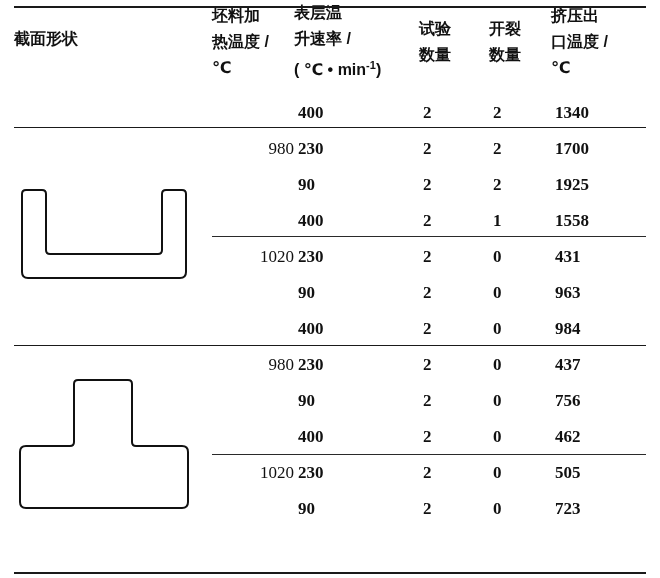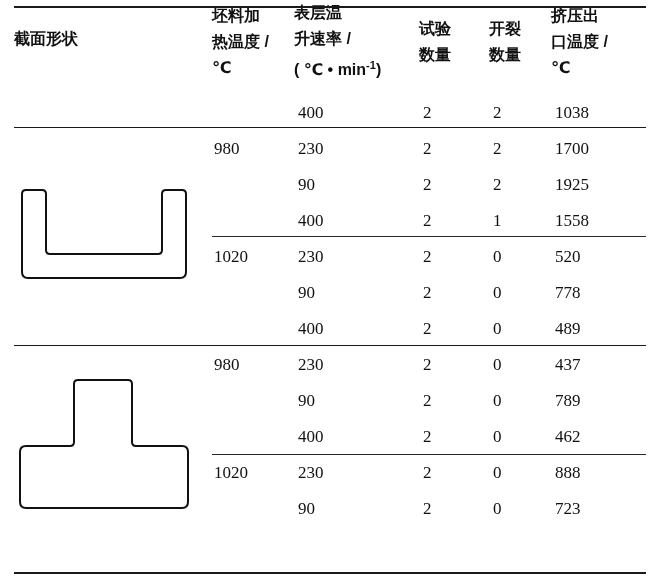--- a/index.html
+++ b/index.html
@@ -84,24 +84,24 @@
   .hdr-shape { vertical-align: bottom; padding-bottom: 6px !important; }
 
   
   .cell {
     font-size: 17px;
     line-height: 36px;
     height: 36px;
     text-align: left;
     font-family: "Liberation Serif", "DejaVu Serif", serif;
   }
-  .pad-l { padding-left: 4px !important; }
+  .pad-l { padding-left: 4px !important; font-weight: bold; }
   .billet-cell {
     font-size: 17px;
-    text-align: left;
+    text-align: right;
     padding-left: 2px !important;
   }
   
   .sep-right {
     position: absolute;
     left: 212px;
     right: 14px;
     height: 1px;
     background: #2a2a2a;
   }
@@ -220,21 +220,21 @@
     <tr>
           <td colspan="6" style="height:12px"></td>
         </tr>
 
     <tr>
       <td class="shape-cell" rowspan="12"></td>
       <td class="cell billet-cell" rowspan="3">980</td>
       <td class="cell pad-l">400</td>
       <td class="cell pad-l">2</td>
       <td class="cell pad-l">2</td>
-      <td class="cell pad-l">1038</td>
+      <td class="cell pad-l">1340</td>
     </tr>
     <tr>
       <td class="cell pad-l">230</td>
       <td class="cell pad-l">2</td>
       <td class="cell pad-l">2</td>
       <td class="cell pad-l">1700</td>
     </tr>
     <tr>
       <td class="cell pad-l">90</td>
       <td class="cell pad-l">2</td>
@@ -246,61 +246,61 @@
       <td class="cell billet-cell" rowspan="3">1020</td>
       <td class="cell pad-l">400</td>
       <td class="cell pad-l">2</td>
       <td class="cell pad-l">1</td>
       <td class="cell pad-l">1558</td>
     </tr>
     <tr>
       <td class="cell pad-l">230</td>
       <td class="cell pad-l">2</td>
       <td class="cell pad-l">0</td>
-      <td class="cell pad-l">520</td>
+      <td class="cell pad-l">431</td>
     </tr>
     <tr>
       <td class="cell pad-l">90</td>
       <td class="cell pad-l">2</td>
       <td class="cell pad-l">0</td>
-      <td class="cell pad-l">778</td>
+      <td class="cell pad-l">963</td>
     </tr>
 
     <tr>
       <td class="cell billet-cell" rowspan="3">980</td>
       <td class="cell pad-l">400</td>
       <td class="cell pad-l">2</td>
       <td class="cell pad-l">0</td>
-      <td class="cell pad-l">489</td>
+      <td class="cell pad-l">984</td>
     </tr>
     <tr>
       <td class="cell pad-l">230</td>
       <td class="cell pad-l">2</td>
       <td class="cell pad-l">0</td>
       <td class="cell pad-l">437</td>
     </tr>
     <tr>
       <td class="cell pad-l">90</td>
       <td class="cell pad-l">2</td>
       <td class="cell pad-l">0</td>
-      <td class="cell pad-l">789</td>
+      <td class="cell pad-l">756</td>
     </tr>
 
     <tr>
       <td class="cell billet-cell" rowspan="3">1020</td>
       <td class="cell pad-l">400</td>
       <td class="cell pad-l">2</td>
       <td class="cell pad-l">0</td>
       <td class="cell pad-l">462</td>
     </tr>
     <tr>
       <td class="cell pad-l">230</td>
       <td class="cell pad-l">2</td>
       <td class="cell pad-l">0</td>
-      <td class="cell pad-l">888</td>
+      <td class="cell pad-l">505</td>
     </tr>
     <tr>
       <td class="cell pad-l">90</td>
       <td class="cell pad-l">2</td>
       <td class="cell pad-l">0</td>
       <td class="cell pad-l">723</td>
     </tr>
 
   </tbody>
     </table>

